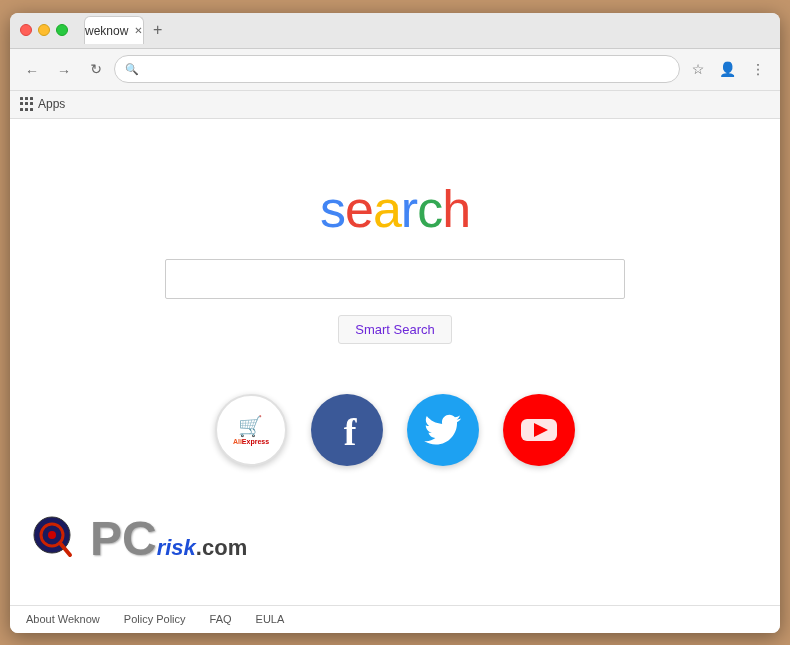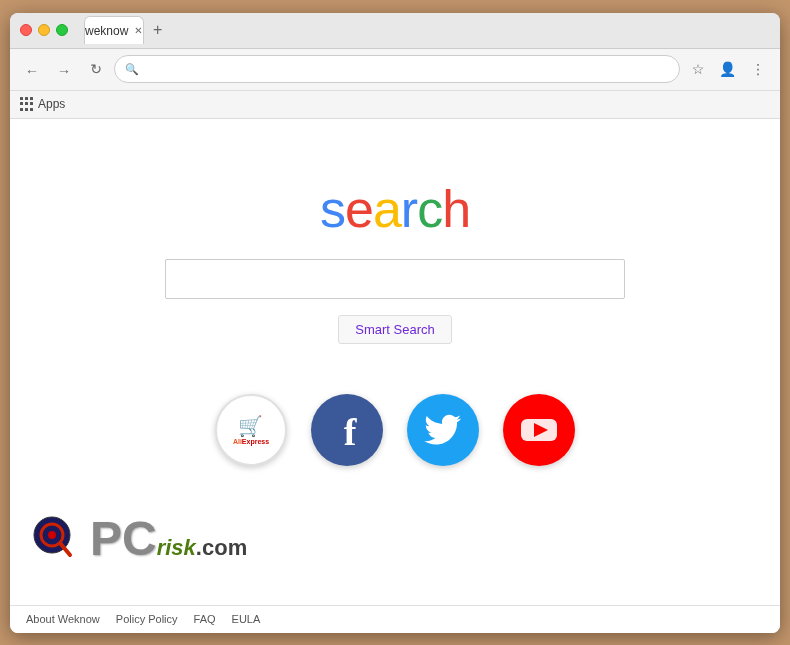--- a/index.html
+++ b/index.html
@@ -325,40 +325,40 @@
       font-size: 48px;
       font-weight: bold;
       color: #888;
       font-family: Arial, sans-serif;
       line-height: 1;
       text-shadow: 1px 1px 2px rgba(0,0,0,0.3);
     }
 
     .pcrisk-risk {
       font-size: 22px;
-      color: #4d7c0f;
+      color: #1d4ed8;
       font-style: italic;
       font-weight: bold;
     }
 
     .pcrisk-com {
       font-size: 22px;
       color: #404040;
       font-weight: bold;
     }
 
     
     .footer {
       background: white;
       height: 28px;
       border-top: 1px solid #e0e0e0;
       display: flex;
       align-items: center;
       padding: 0 16px;
-      gap: 16px;
+      gap: 24px;
     }
 
     .footer-link {
       font-size: 11px;
       color: #555;
       cursor: pointer;
       text-decoration: none;
     }
   </style>
 </head>

